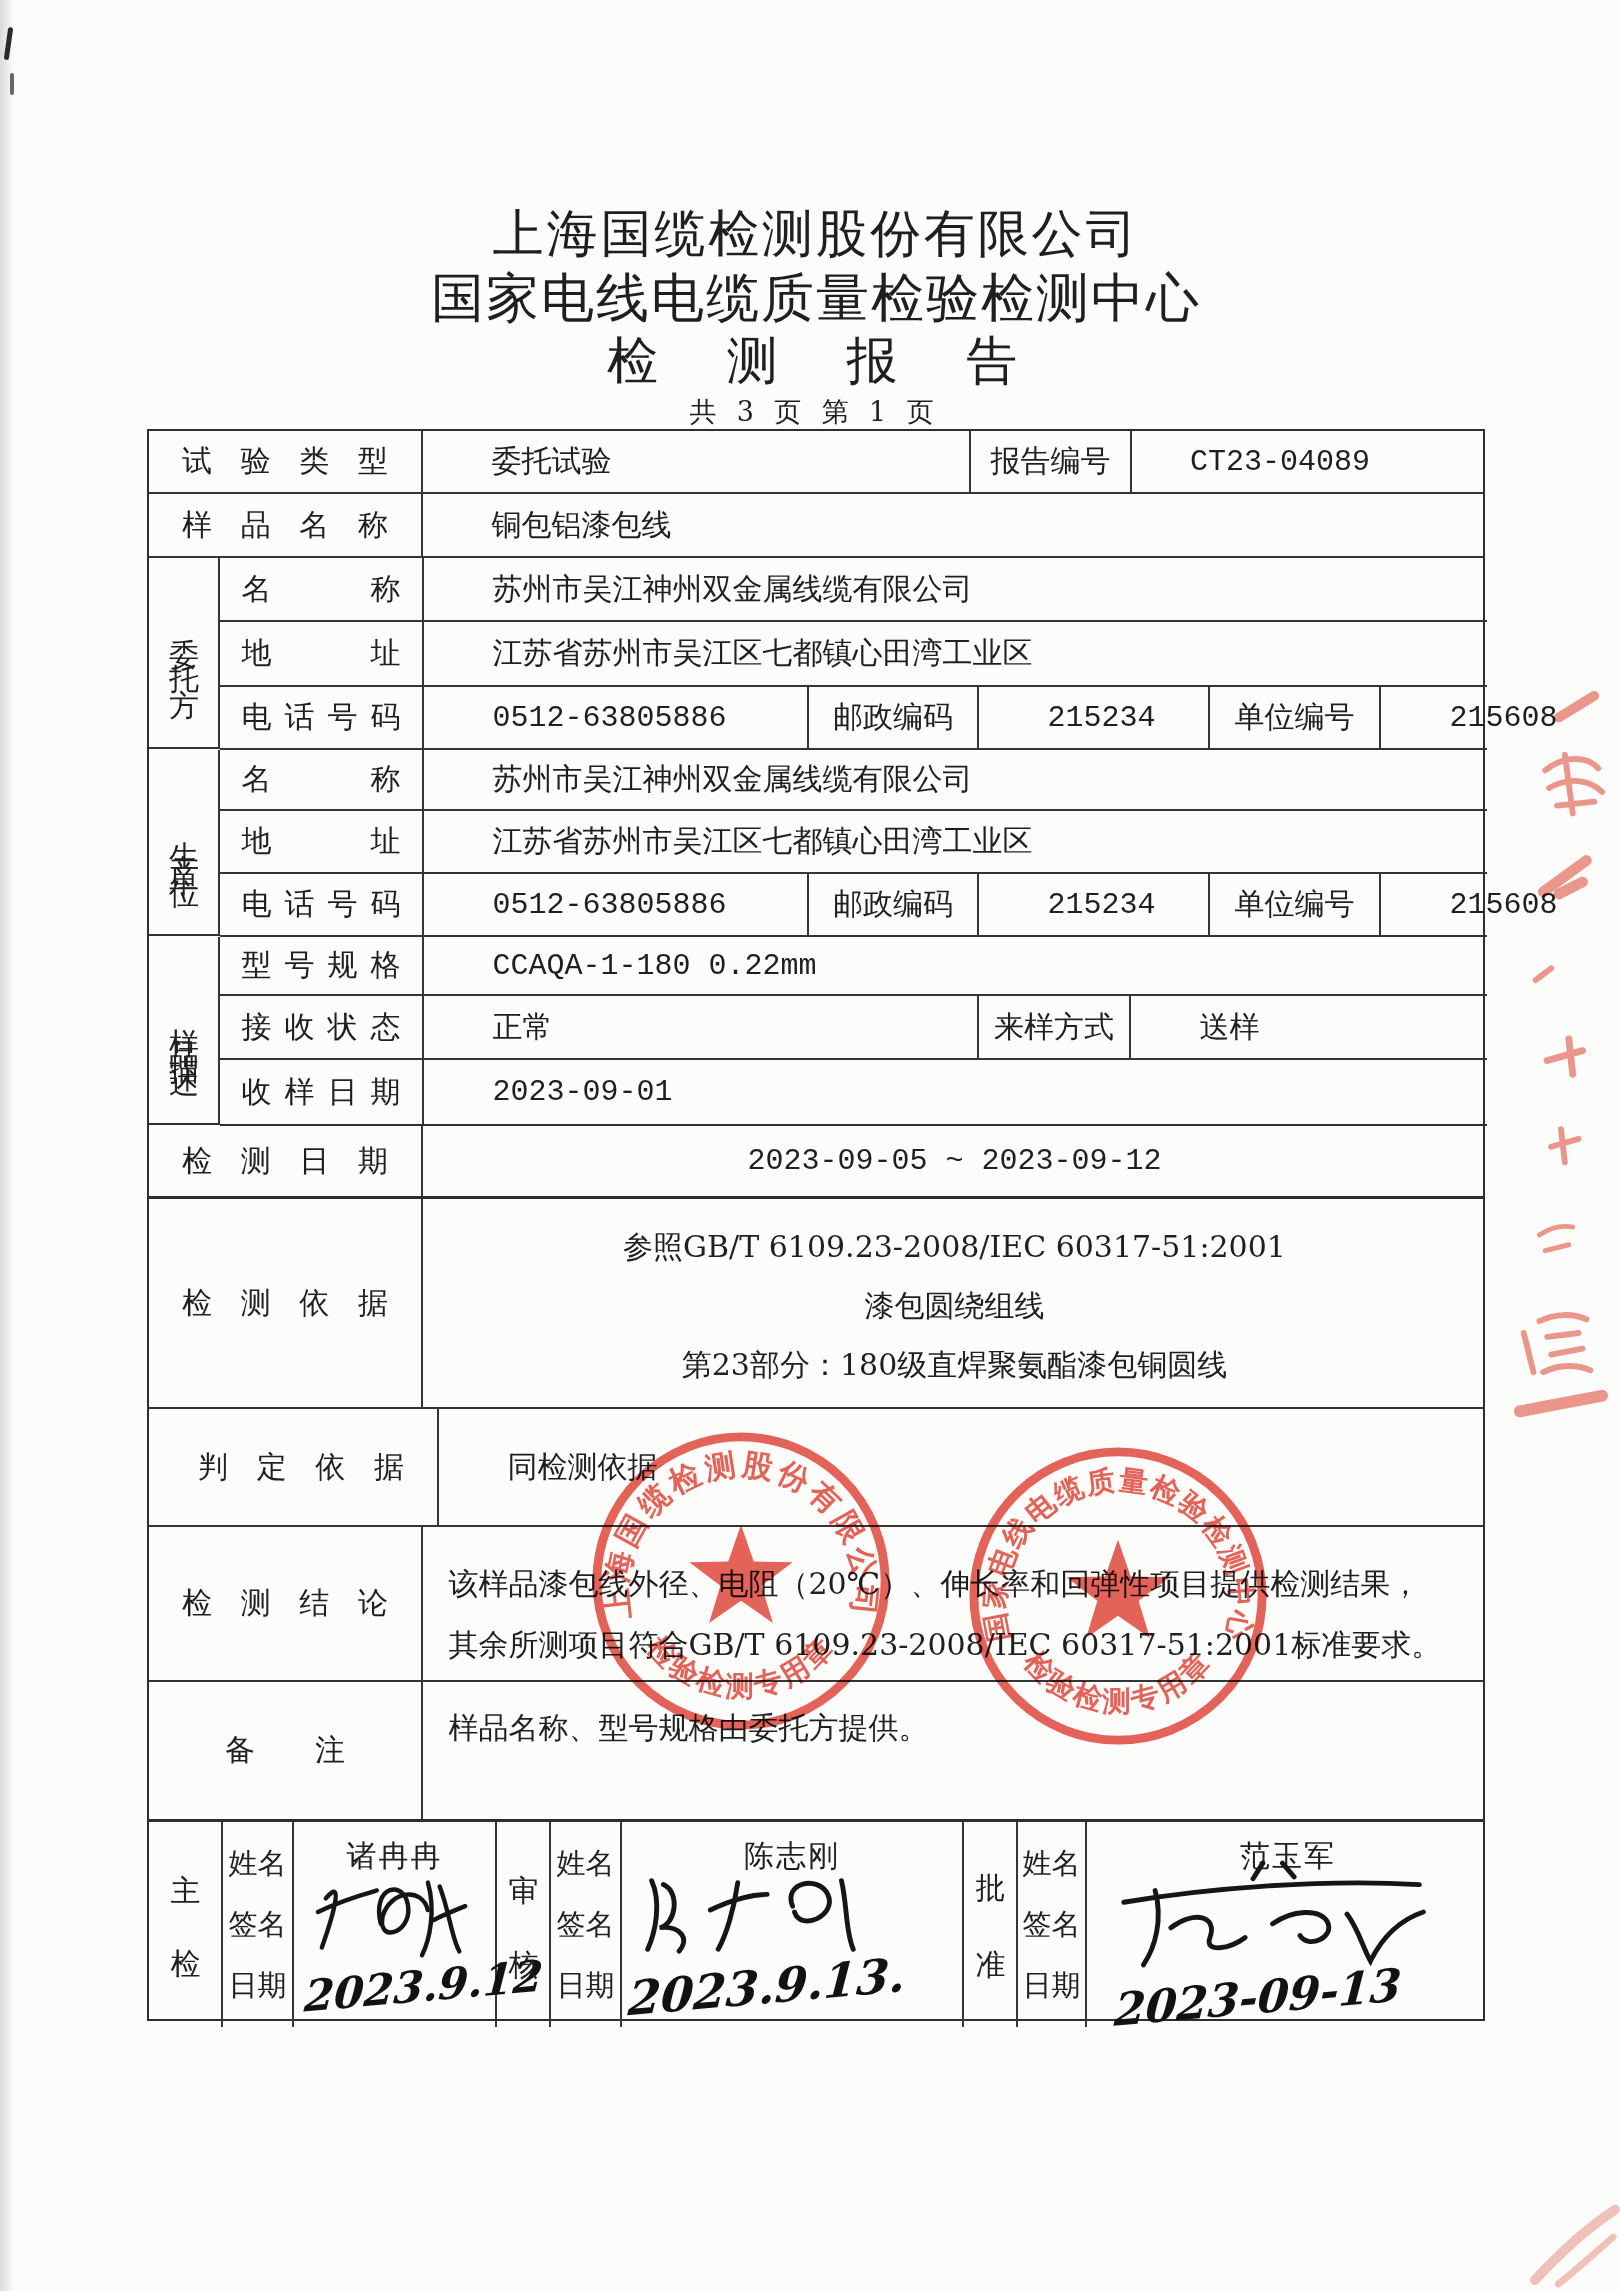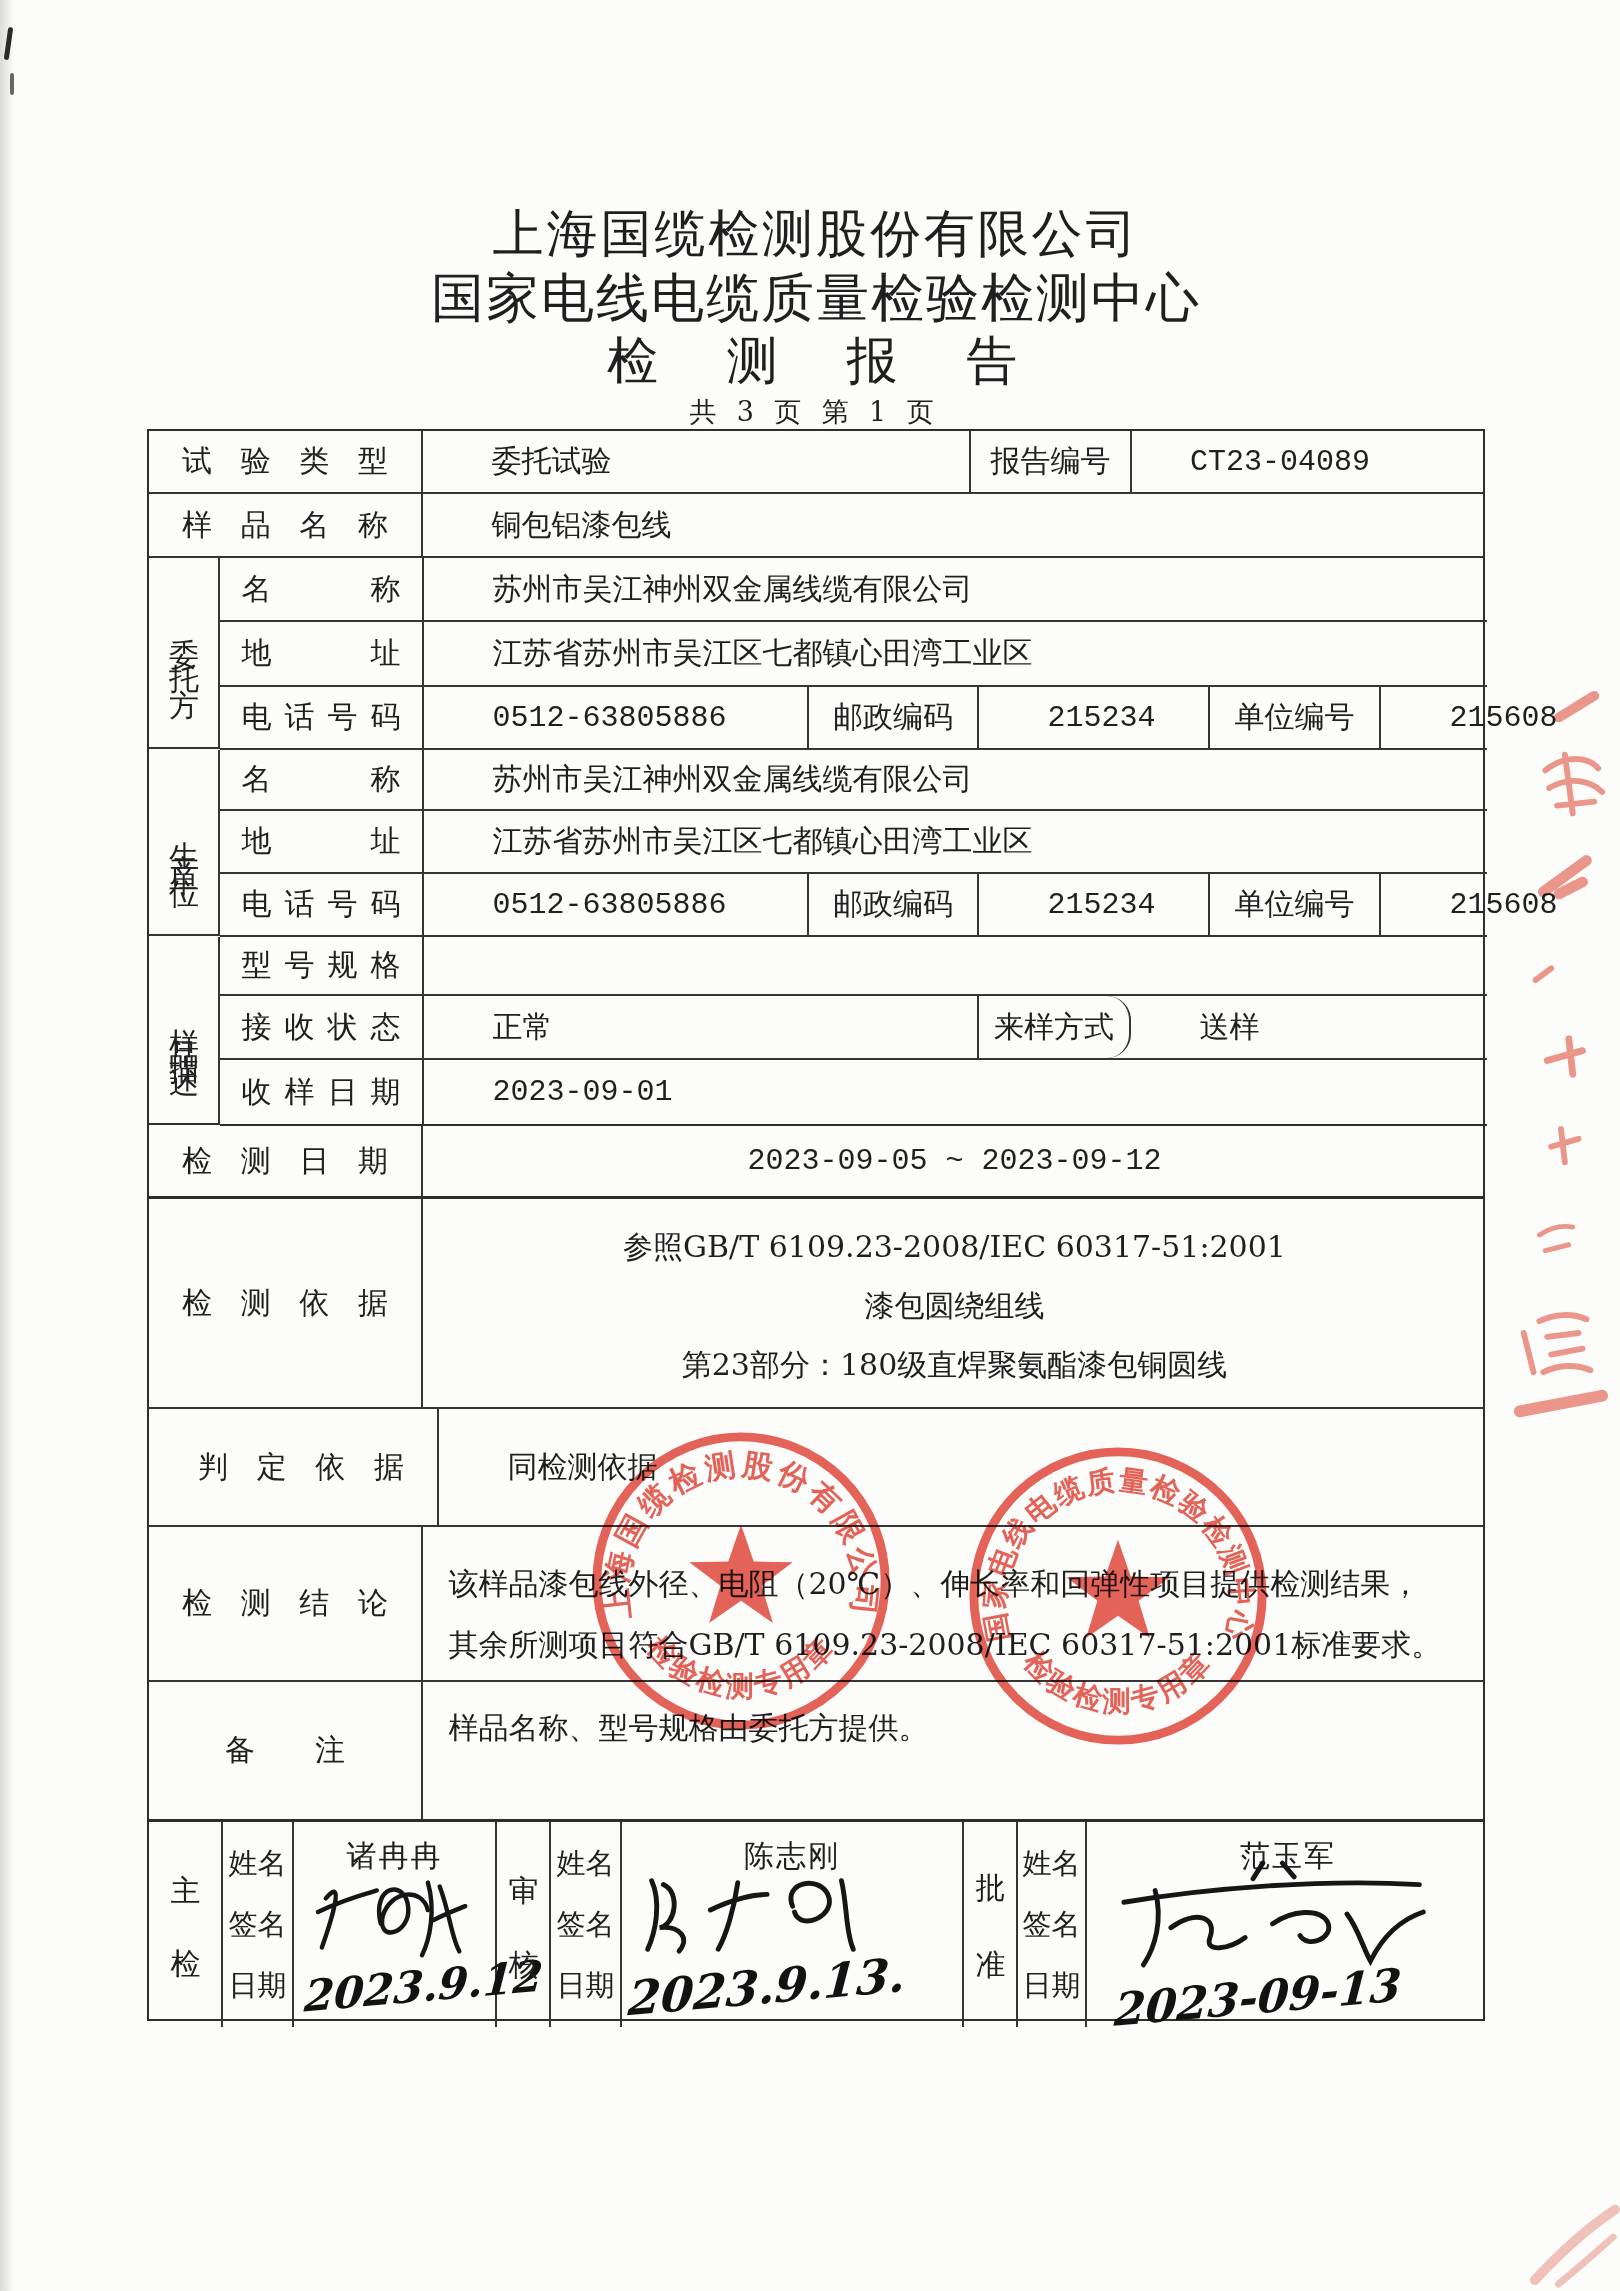--- a/index.html
+++ b/index.html
@@ -179,29 +179,32 @@
 
     <div style="display:flex;">
       <div class="c vtext ls12" style="width:71px;height:188px;border-bottom:2.9px solid #2e2e2e;">
           <span>样品描述</span>
         </div>
       <div style="width:1267px;">
         <div class="row" style="height:59px;">
           <div class="c lab pad20" style="width:204px;">
               <span>型号规格</span>
             </div>
+          <div class="c val mono last" style="width:1063px;">
+              <span>CCAQA-1-180  0.22mm</span>
+            </div>
         </div>
         <div class="row" style="height:64px;">
           <div class="c lab pad20" style="width:204px;">
               <span>接收状态</span>
             </div>
           <div class="c val" style="width:510px;">
               <span>正常</span>
             </div>
-          <div class="c cen" style="width:152px;border-radius:24px;">
+          <div class="c cen" style="width:152px;">
               <span>来样方式</span>
             </div>
           <div class="c val last" style="width:402px;">
               <span>送样</span>
             </div>
         </div>
         <div class="row" style="height:66px;border-bottom:2.9px solid #2e2e2e;">
           <div class="c lab pad20" style="width:204px;">
               <span>收样日期</span>
             </div>

